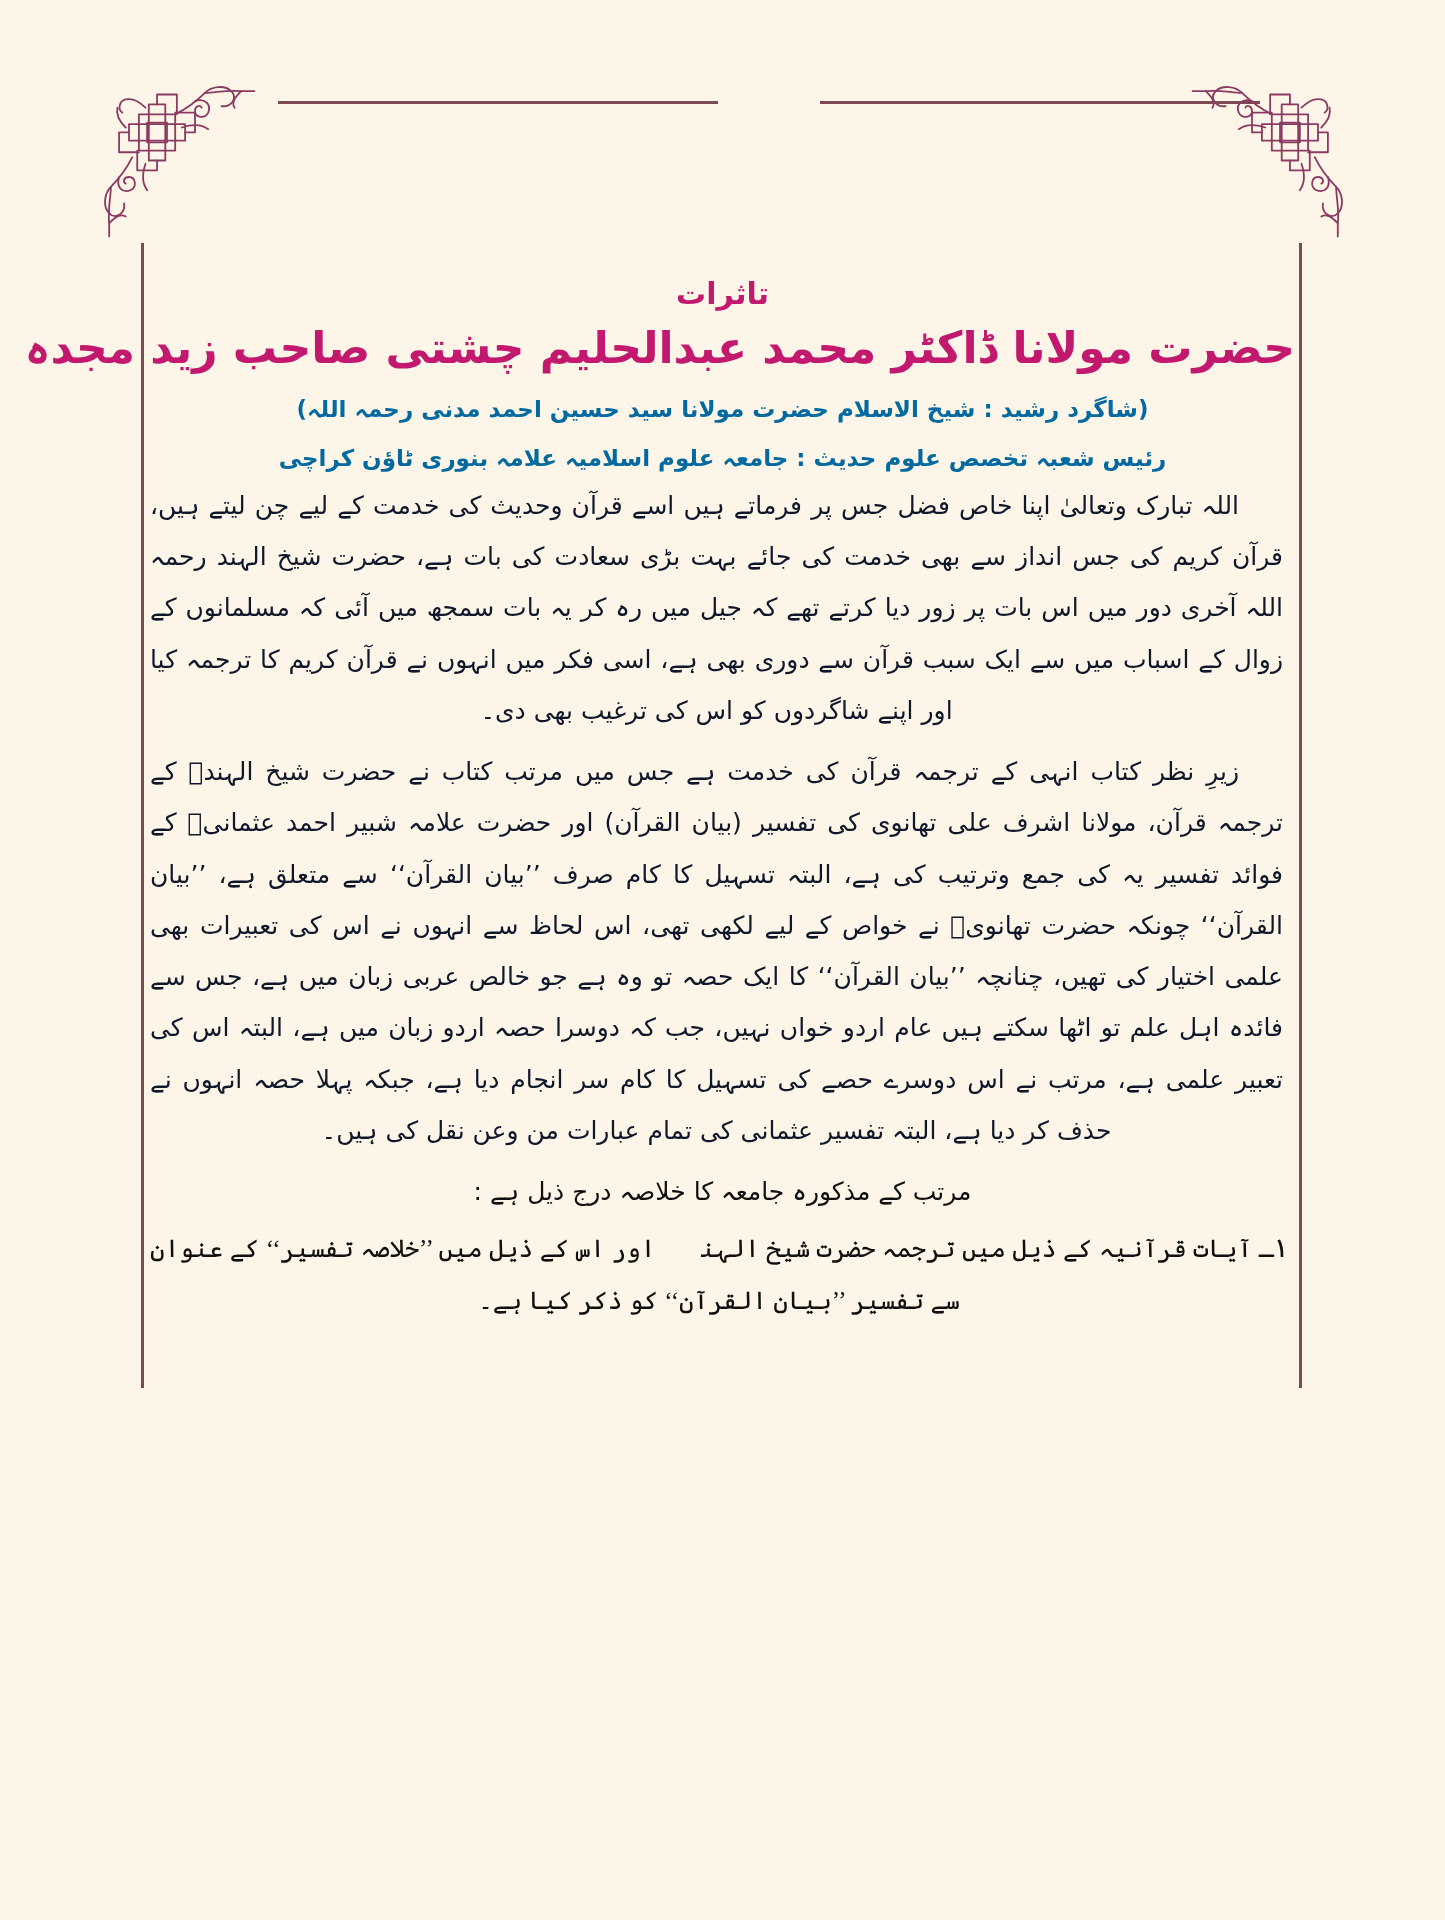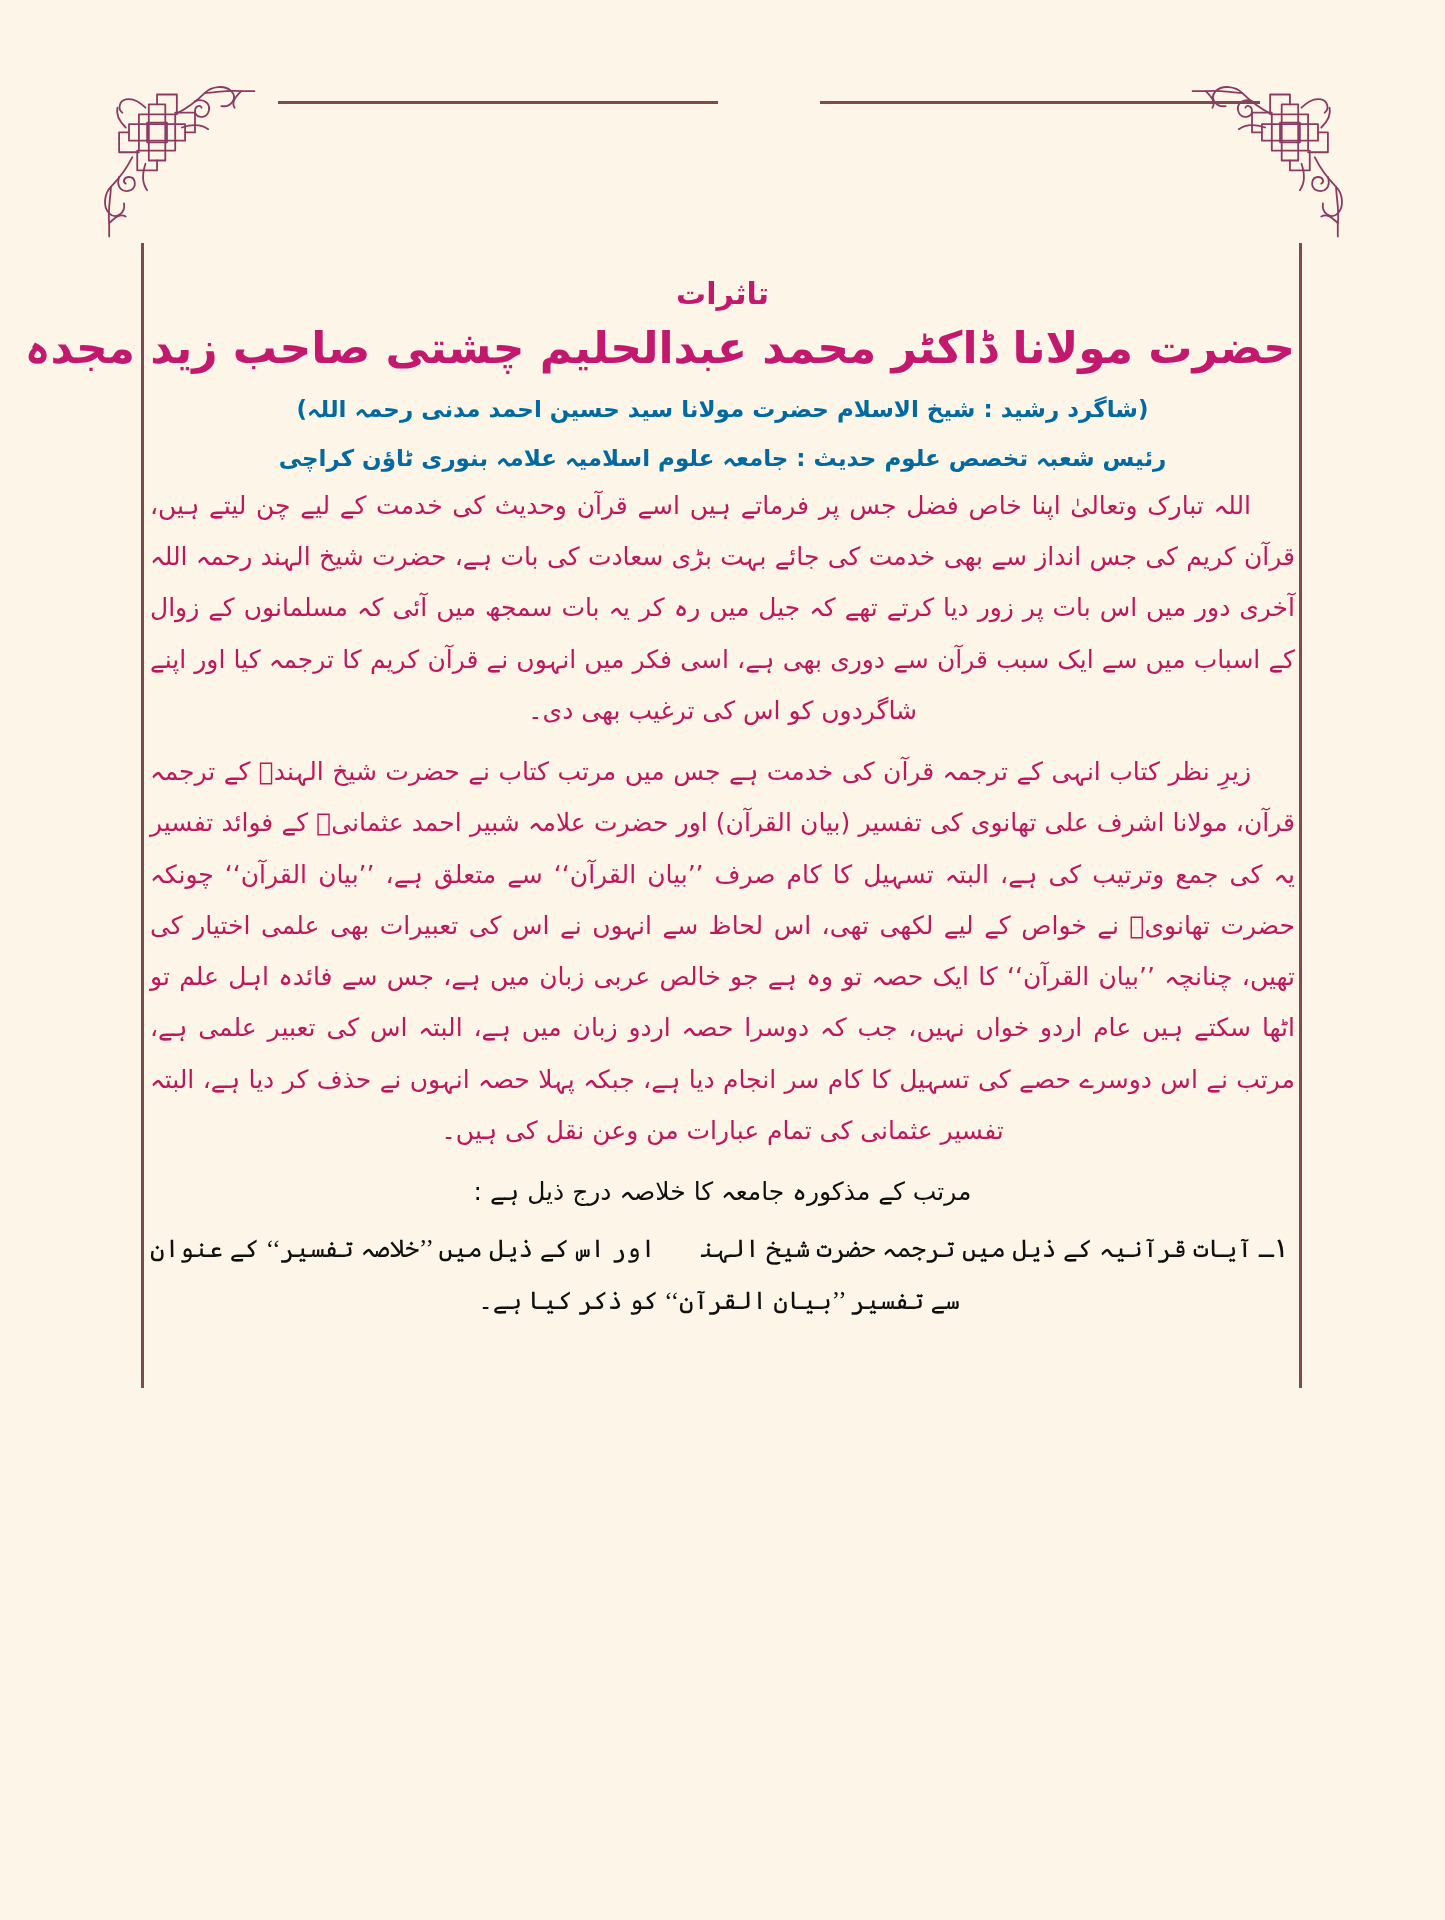--- a/index.html
+++ b/index.html
@@ -87,28 +87,28 @@
     text-align: center;
     color: #1b1b1b;
     font-family: "DejaVu Sans", sans-serif;
     font-size: 22px;
     line-height: 1.7;
     margin: 118px 0 26px 0;
     padding-left: 120px;
   }
 
   .body-para {
-    color: #be185d;
+    color: #0f172a;
     font-family: "DejaVu Sans", sans-serif;
     font-size: 25px;
     line-height: 2.05;
     text-align: justify;
     text-align-last: center;
     text-indent: 44px;
-    margin: 0 0 10px 0;
+    margin: 0 12px 10px 0;
   }
 
   .lead-line {
     color: #101010;
     font-family: "DejaVu Sans", sans-serif;
     font-size: 25px;
     line-height: 2.05;
     text-align: center;
     margin: 4px 0 6px 0;
   }

